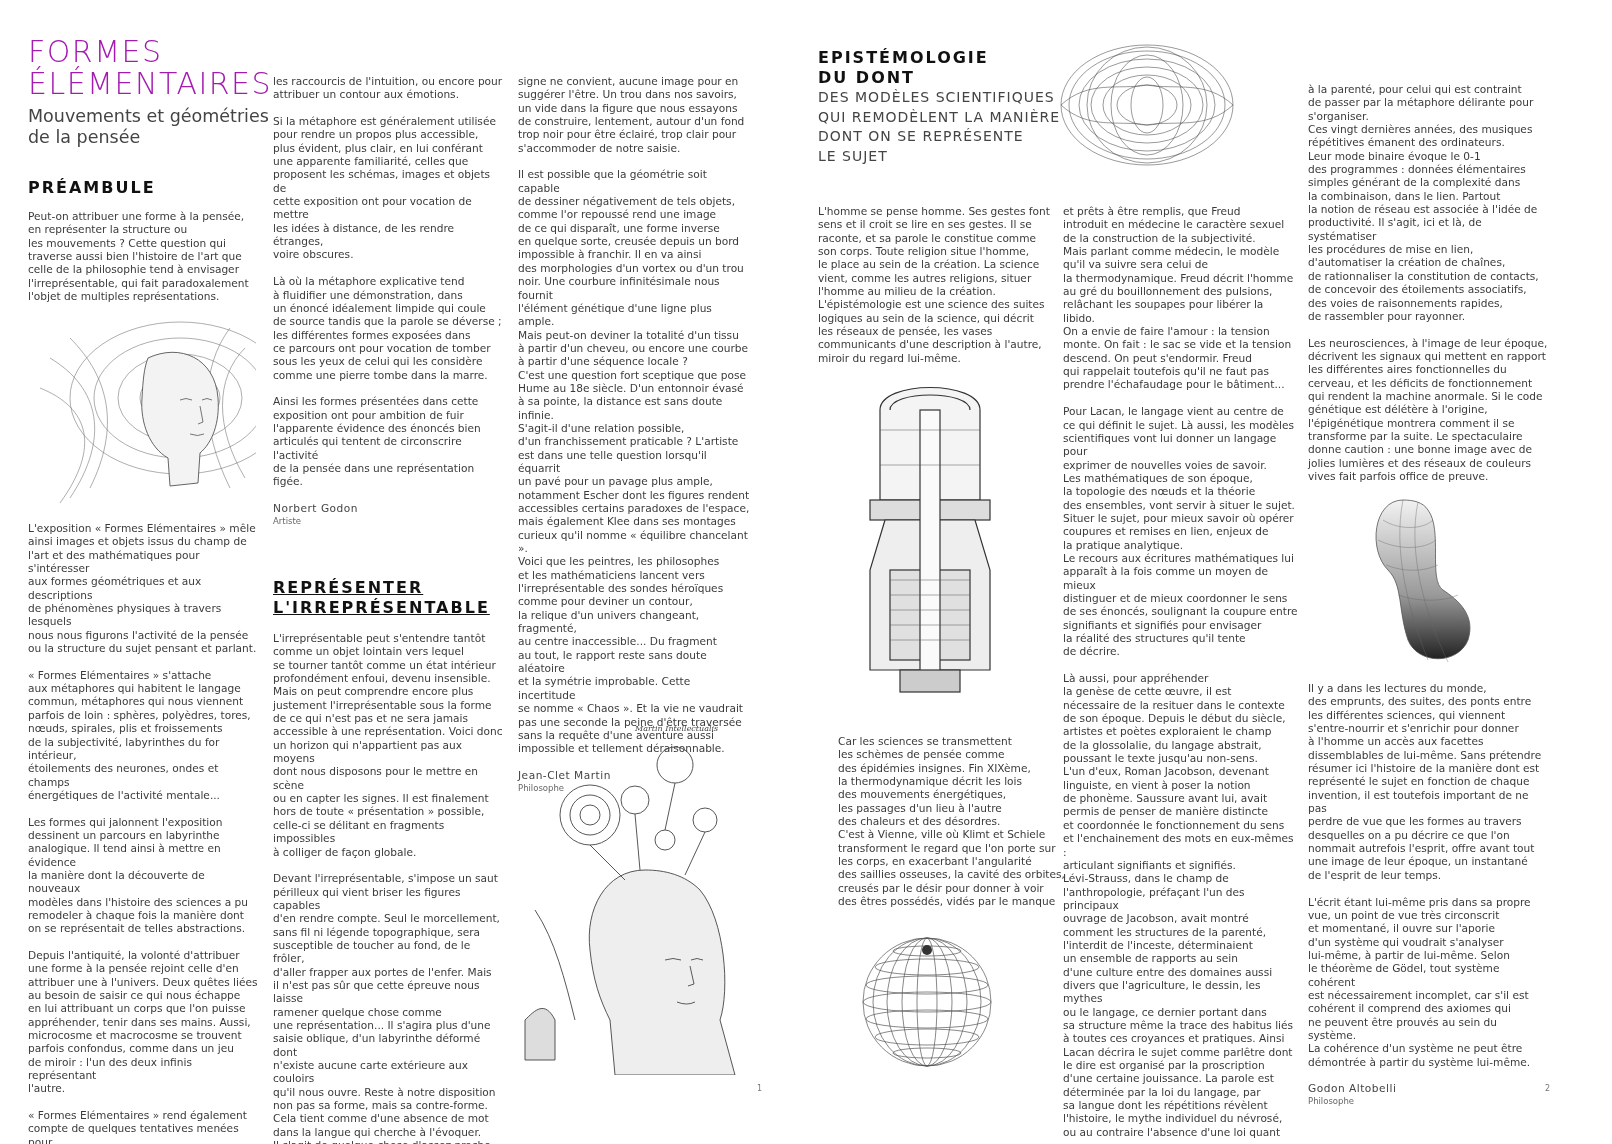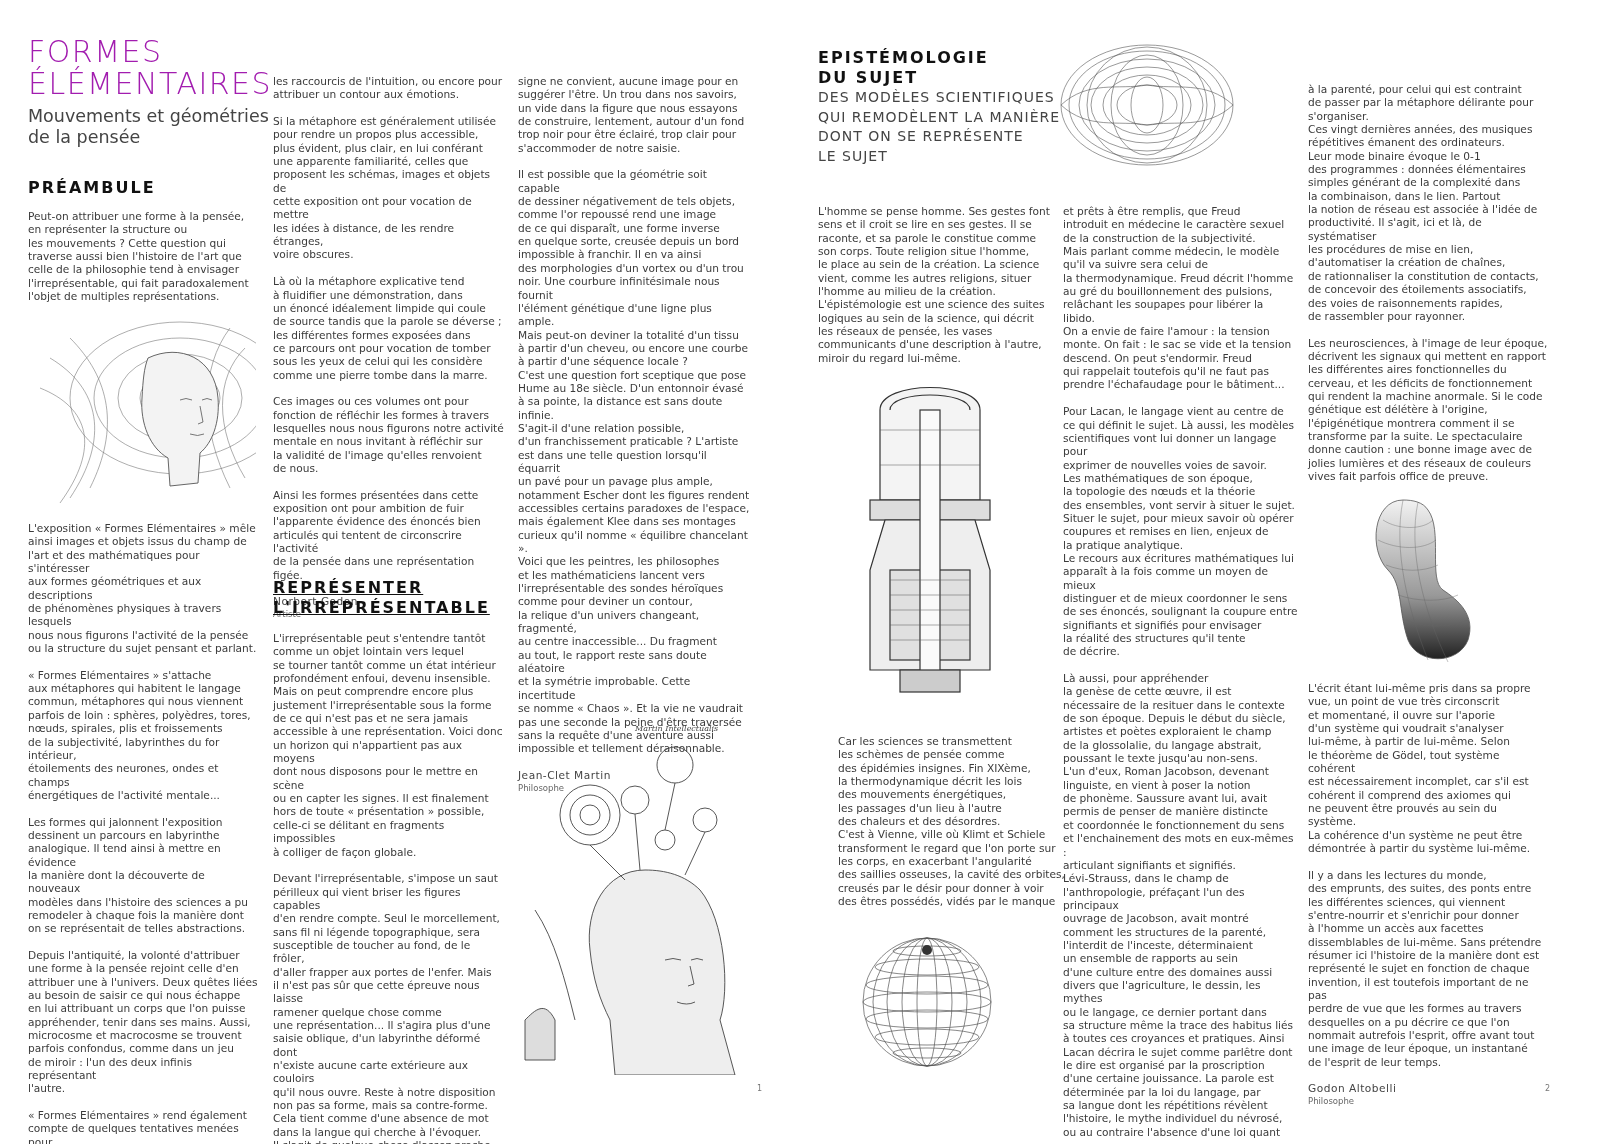--- a/index.html
+++ b/index.html
@@ -117,26 +117,20 @@
 les idées à distance, de les rendre étranges,
 voire obscures.</p>
     <p>Là où la métaphore explicative tend
 à fluidifier une démonstration, dans
 un énoncé idéalement limpide qui coule
 de source tandis que la parole se déverse ;
 les différentes formes exposées dans
 ce parcours ont pour vocation de tomber
 sous les yeux de celui qui les considère
 comme une pierre tombe dans la marre.</p>
-    <p>Ces images ou ces volumes ont pour
-fonction de réfléchir les formes à travers
-lesquelles nous nous figurons notre activité
-mentale en nous invitant à réfléchir sur
-la validité de l'image qu'elles renvoient
-de nous.</p>
     <p>Ainsi les formes présentées dans cette
 exposition ont pour ambition de fuir
 l'apparente évidence des énoncés bien
 articulés qui tentent de circonscrire l'activité
 de la pensée dans une représentation figée.</p>
     <div class="sig">
       <div>Norbert Godon</div>
       <div class="role">Artiste</div>
     </div>
   </div>
@@ -254,21 +248,21 @@
     </svg>
     <span style="position:absolute; left:120px; top:4px; font-family:'DejaVu Serif', serif; font-size:8px; font-style:italic; color:#444;">Martin Intellectualis</span>
   </div>
 
   <div class="pgnum" style="left:757px; top:1084px;">1</div>
 </div>
 
 <div>
 
   <div class="h2" style="left:818px; top:48px; white-space:pre-line;">EPISTÉMOLOGIE
-DU SUJET</div>
+DU DONT</div>
   <div class="sub-caps" style="left:818px; top:88px;">DES MODÈLES SCIENTIFIQUES
 QUI REMODÈLENT LA MANIÈRE
 DONT ON SE REPRÉSENTE
 LE SUJET</div>
 
   <div class="col" style="left:818px; top:205px; width:232px;">
     <p>L'homme se pense homme. Ses gestes font
 sens et il croit se lire en ses gestes. Il se
 raconte, et sa parole le constitue comme
 son corps. Toute religion situe l'homme,
@@ -471,45 +465,45 @@
         <path d="M18 75 C35 82, 55 82, 70 75"></path>
           <path d="M30 105 C50 112, 75 112, 90 105"></path>
         <path d="M38 130 C55 138, 80 138, 100 130"></path>
         <path d="M35 10 C25 60, 40 120, 60 170"></path>
           <path d="M50 12 C40 60, 55 120, 80 172"></path>
       </g>
     </svg>
   </div>
 
   <div class="col" style="left:1308px; top:682px; width:240px;">
-    <p>L'écrit étant lui-même pris dans sa propre
-vue, un point de vue très circonscrit
-et momentané, il ouvre sur l'aporie
-d'un système qui voudrait s'analyser
-lui-même, à partir de lui-même. Selon
-le théorème de Gödel, tout système cohérent
-est nécessairement incomplet, car s'il est
-cohérent il comprend des axiomes qui
-ne peuvent être prouvés au sein du système.
-La cohérence d'un système ne peut être
-démontrée à partir du système lui-même.</p>
     <p>Il y a dans les lectures du monde,
 des emprunts, des suites, des ponts entre
 les différentes sciences, qui viennent
 s'entre-nourrir et s'enrichir pour donner
 à l'homme un accès aux facettes
 dissemblables de lui-même. Sans prétendre
 résumer ici l'histoire de la manière dont est
 représenté le sujet en fonction de chaque
 invention, il est toutefois important de ne pas
 perdre de vue que les formes au travers
 desquelles on a pu décrire ce que l'on
 nommait autrefois l'esprit, offre avant tout
 une image de leur époque, un instantané
 de l'esprit de leur temps.</p>
+    <p>L'écrit étant lui-même pris dans sa propre
+vue, un point de vue très circonscrit
+et momentané, il ouvre sur l'aporie
+d'un système qui voudrait s'analyser
+lui-même, à partir de lui-même. Selon
+le théorème de Gödel, tout système cohérent
+est nécessairement incomplet, car s'il est
+cohérent il comprend des axiomes qui
+ne peuvent être prouvés au sein du système.
+La cohérence d'un système ne peut être
+démontrée à partir du système lui-même.</p>
     <div class="sig" style="margin-top:10px;">
       <div>Godon Altobelli</div>
       <div class="role">Philosophe</div>
     </div>
   </div>
 
   <div class="pgnum" style="left:1545px; top:1084px;">2</div>
 </div>
 
 <style>

